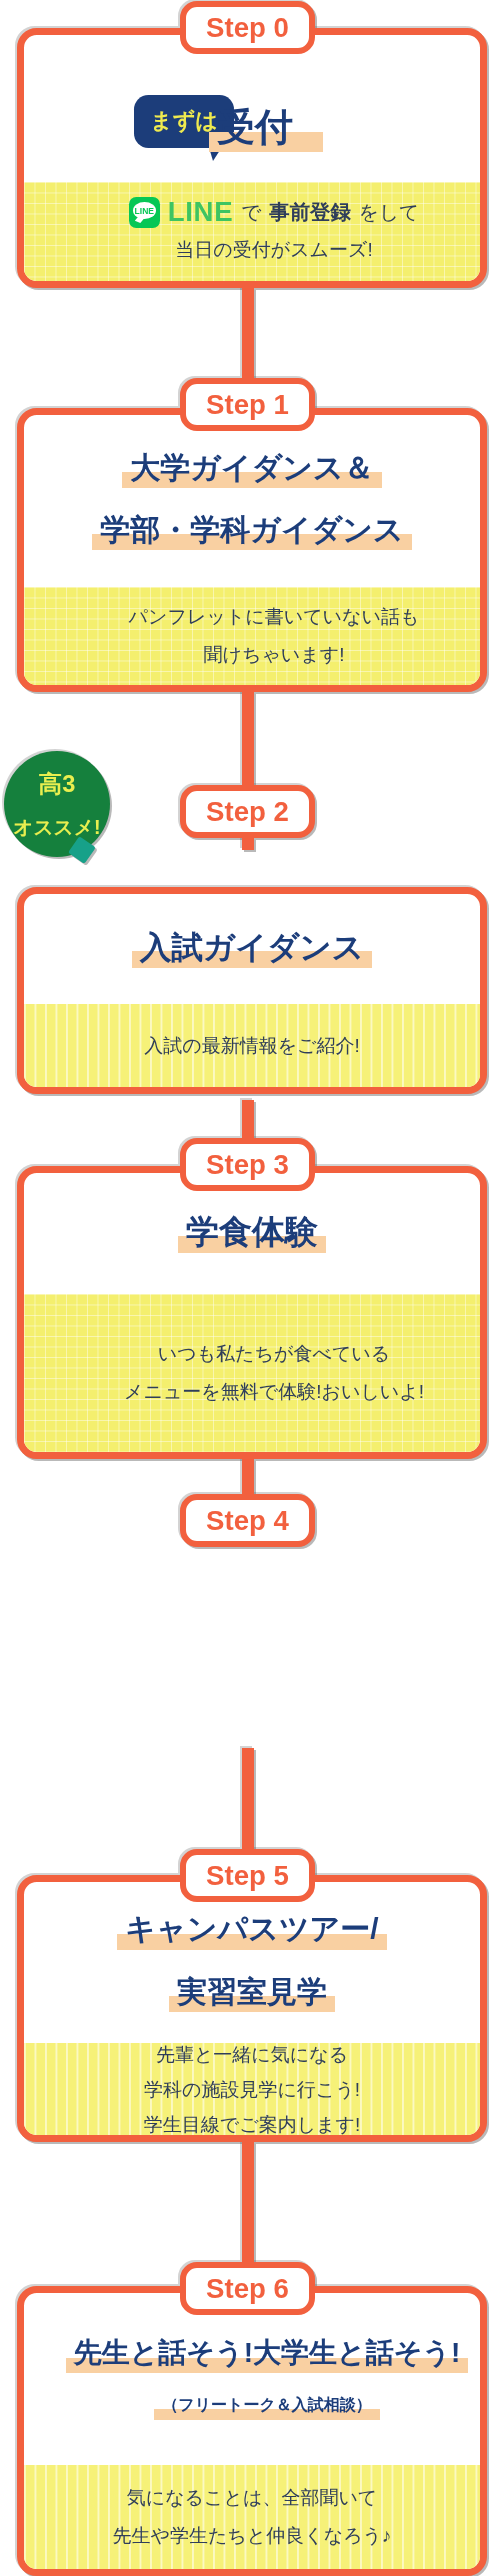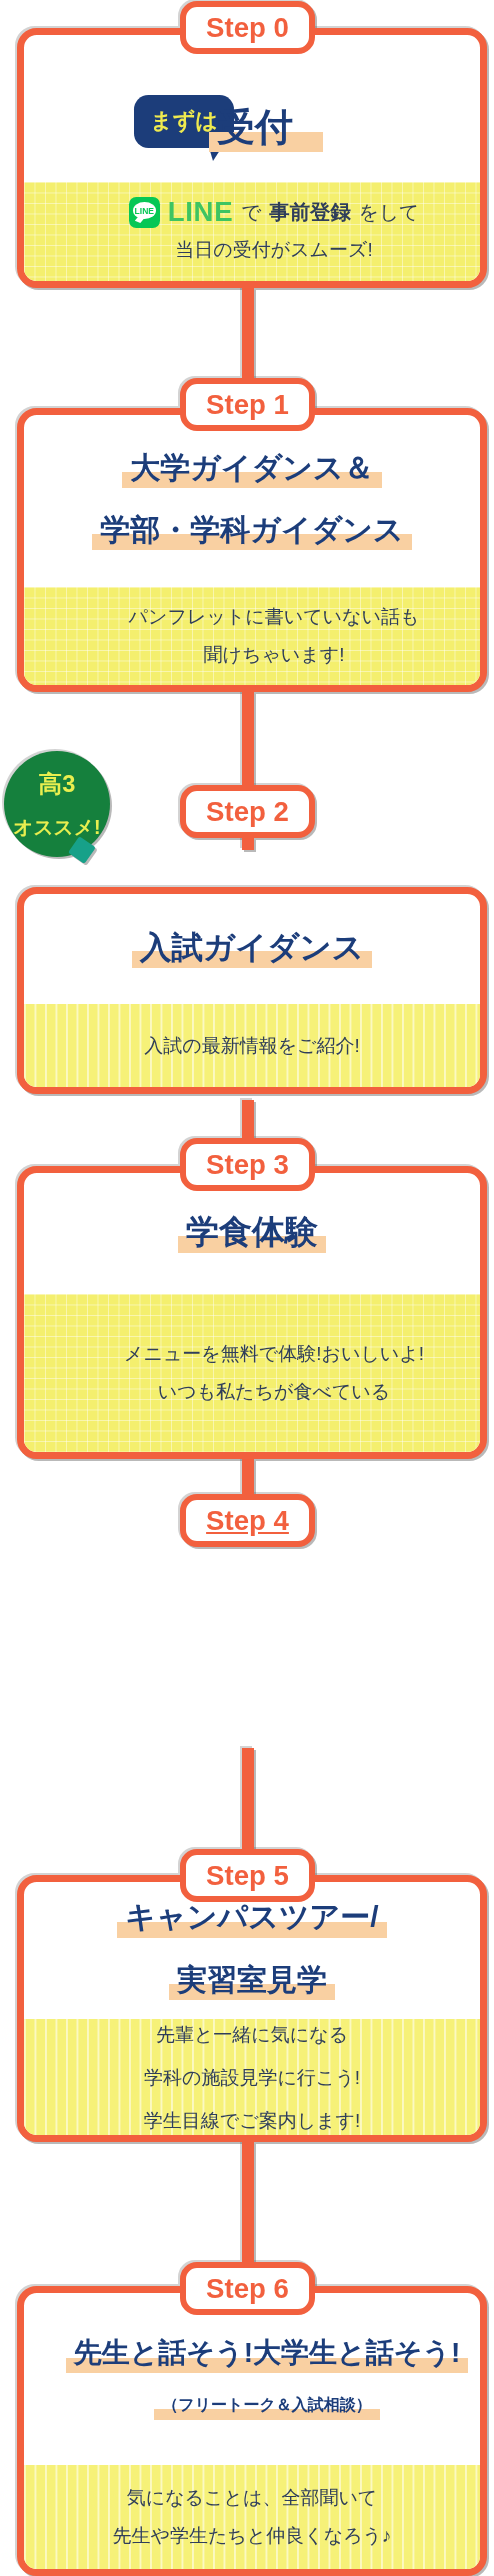--- a/index.html
+++ b/index.html
@@ -127,34 +127,34 @@
   <div class="reco">
     <span class="r1">高3</span>
     <span class="r2">オススメ!</span>
   </div>
 
   <div class="card" style="top:1166px;height:293px;">
     <div class="body">
       <div class="title t50 hl">学食体験</div>
     </div>
     <div class="footer grid" style="height:158px;">
+      <div class="desc">いつも私たちが食べている</div>
       <div class="desc">メニューを無料で体験!おいしいよ!</div>
-      <div class="desc">いつも私たちが食べている</div>
     </div>
   </div>
   <div class="badge" style="top:1138px;">Step 3</div>
 
-  <div class="badge" style="top:1494px;text-decoration:underline;">Step 4</div>
+  <div class="badge" style="top:1494px;">Step 4</div>
 
   <div class="card" style="top:1875px;height:267px;">
     <div class="body">
       <div class="title t46 hl">キャンパスツアー/</div>
       <div class="title t46 hl">実習室見学</div>
     </div>
-    <div class="footer stripes" style="height:116px;gap:14px;justify-content:flex-end;">
+    <div class="footer stripes" style="height:92px;gap:6px;">
       <div class="desc" style="line-height:29px;">先輩と一緒に気になる</div>
       <div class="desc" style="line-height:29px;">学科の施設見学に行こう!</div>
       <div class="desc" style="line-height:29px;">学生目線でご案内します!</div>
     </div>
   </div>
   <div class="badge" style="top:1849px;">Step 5</div>
 
   <div class="card" style="top:2286px;height:290px;">
     <div class="body" style="gap:22px;padding-left:30px;">
       <div class="title t43 hl">先生と話そう!大学生と話そう!</div>

